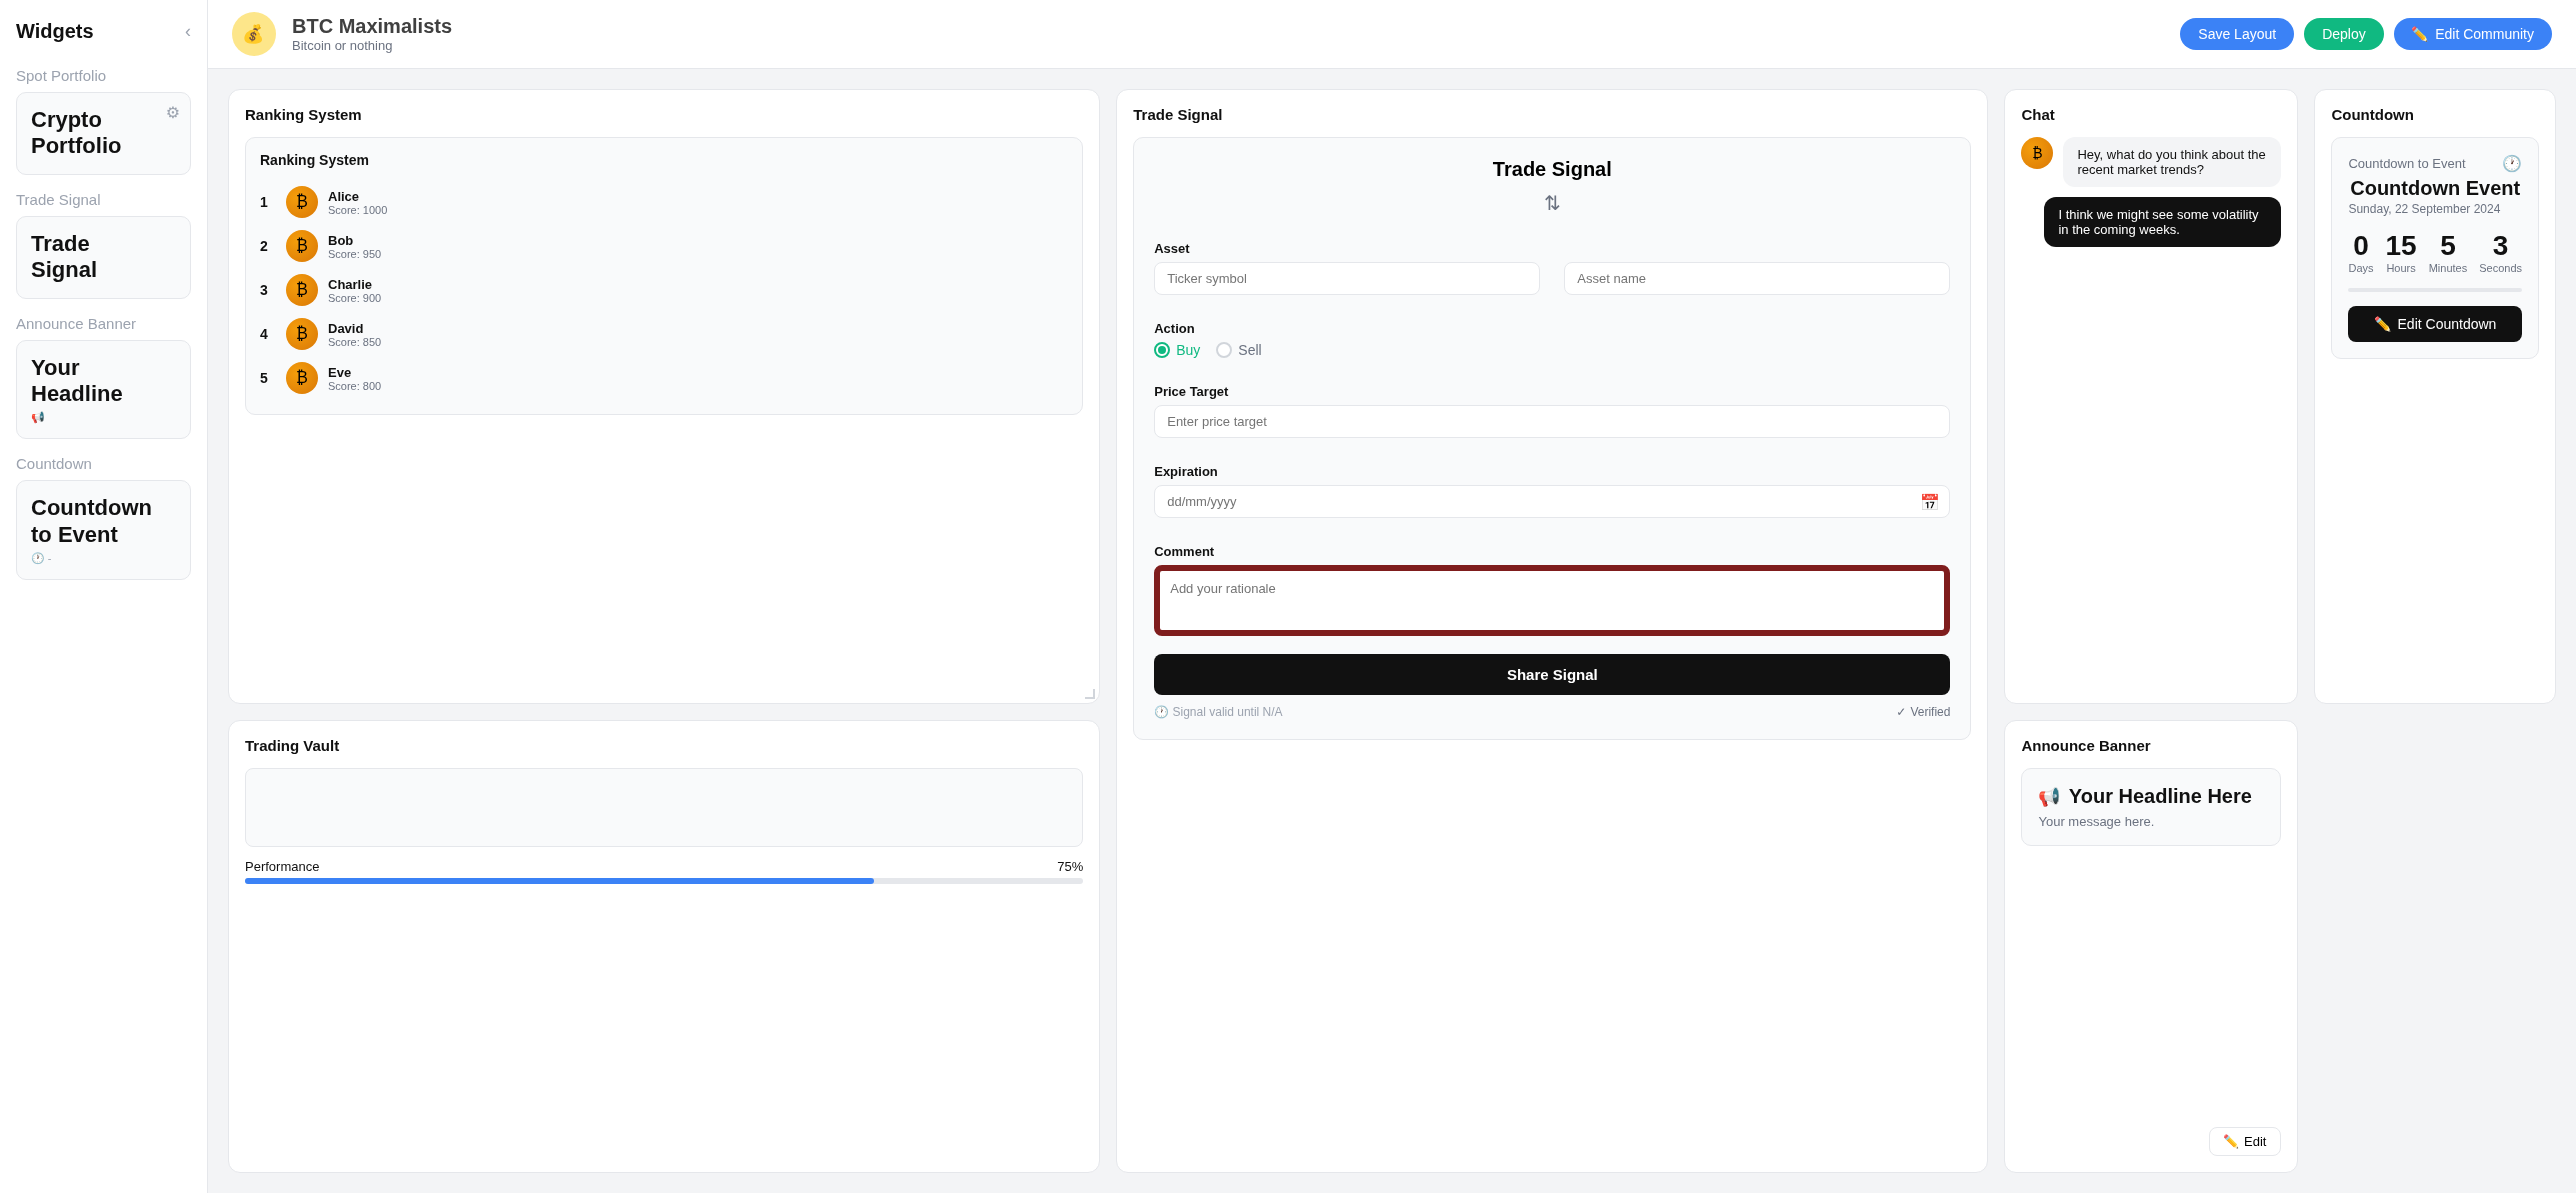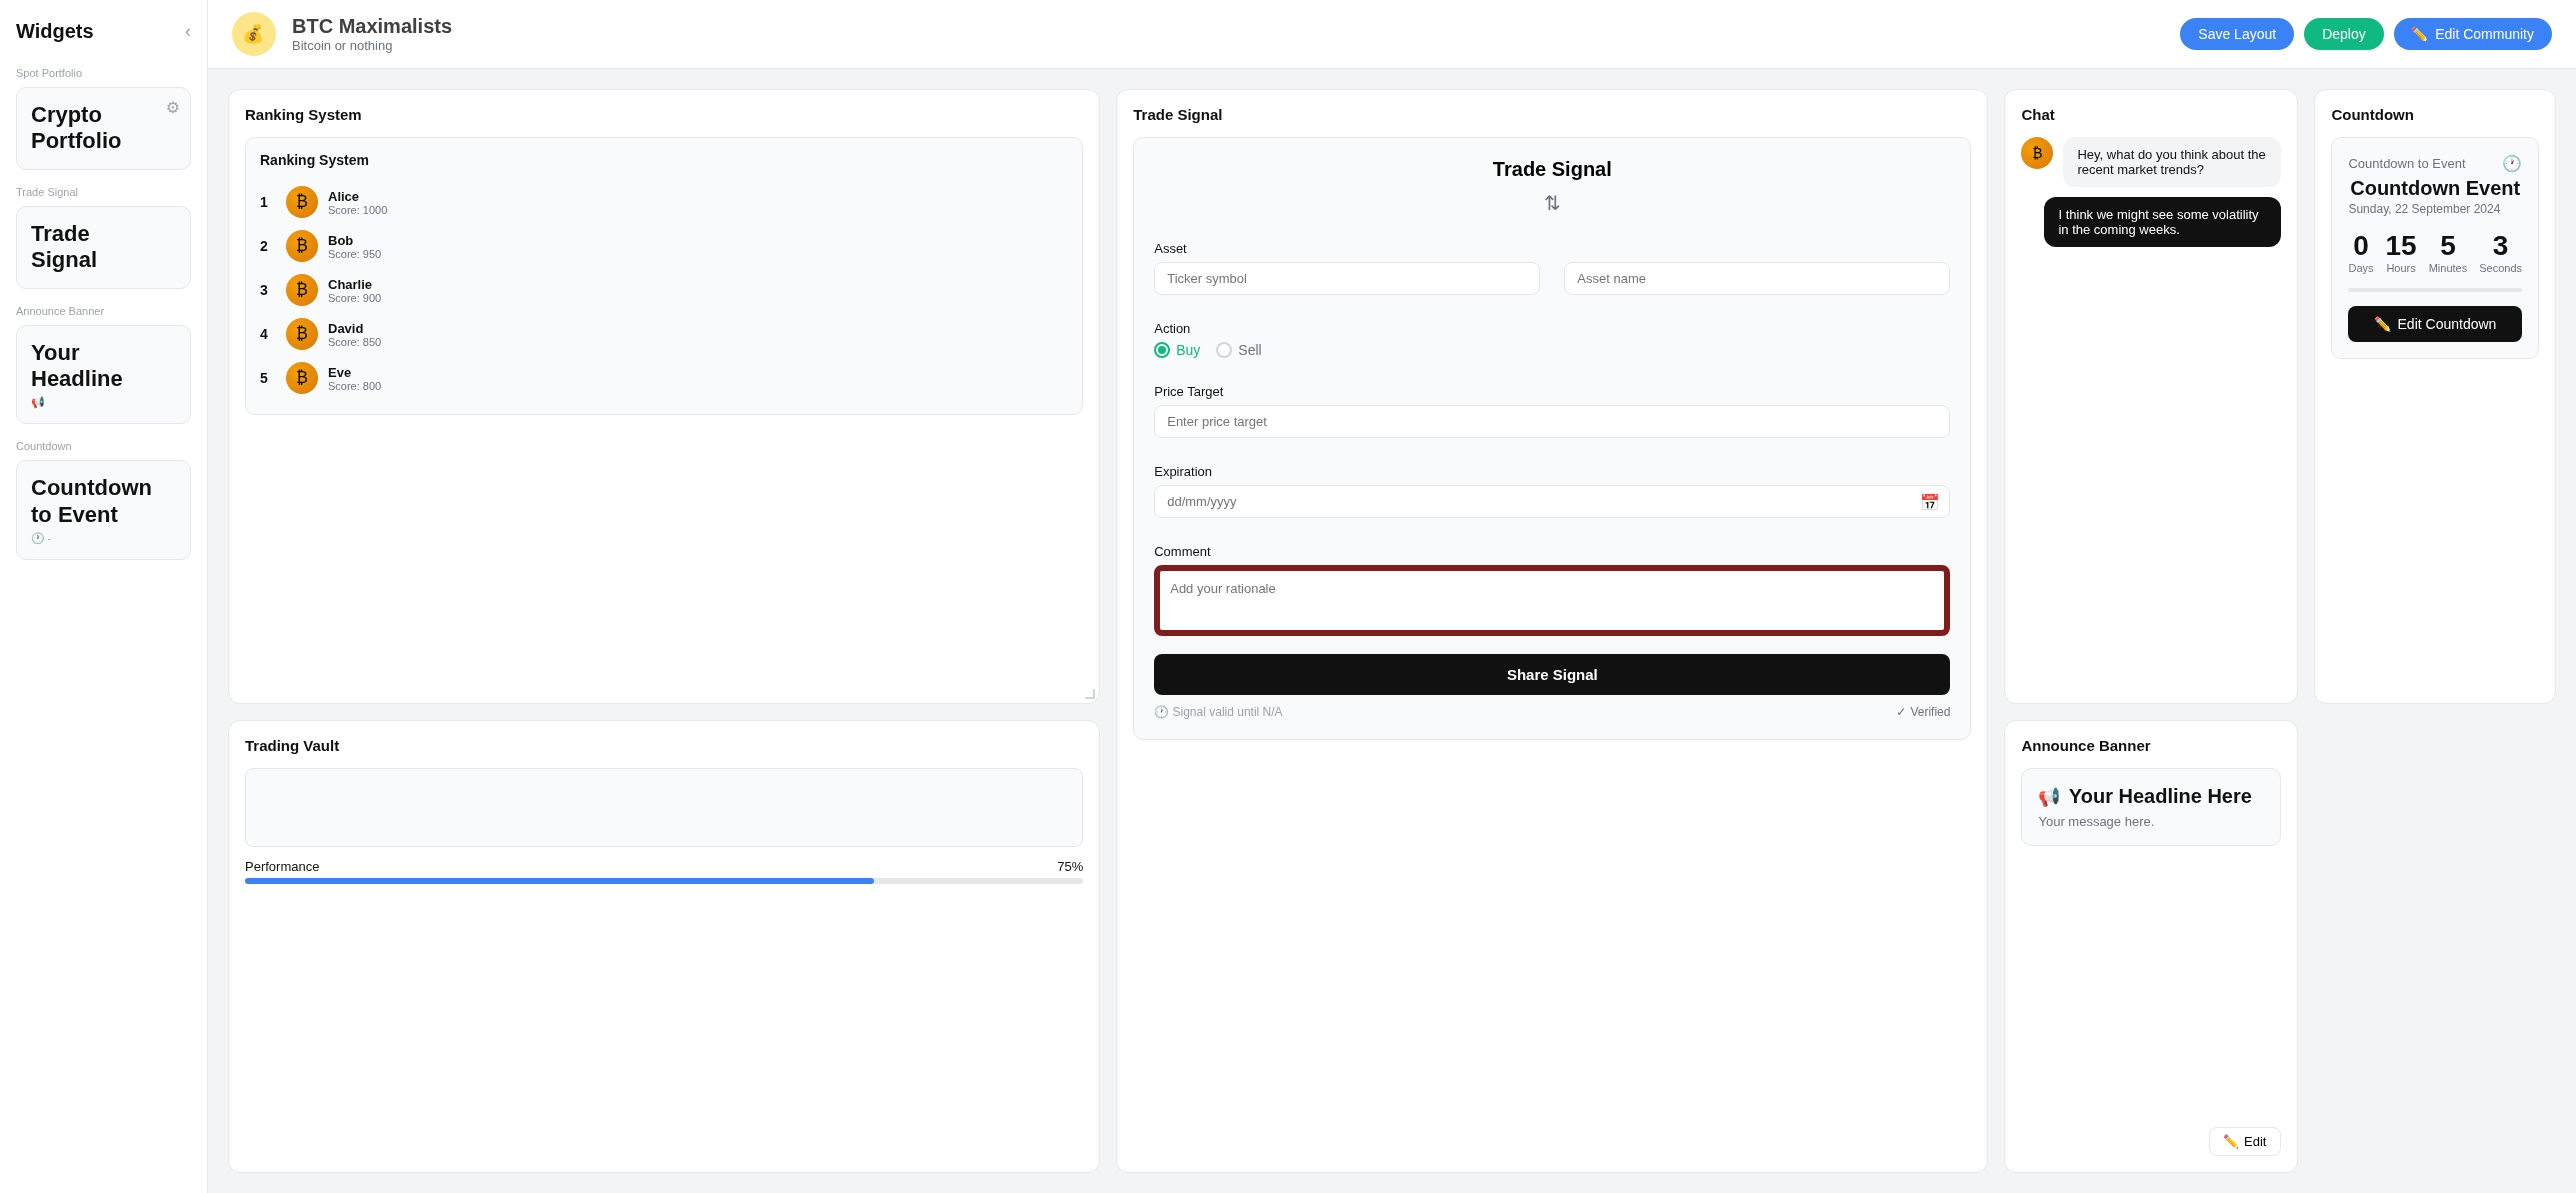--- a/index.html
+++ b/index.html
@@ -17,21 +17,21 @@
     .sidebar-header {
       display: flex;
       align-items: center;
       justify-content: space-between;
       margin-bottom: 24px;
     }
     .sidebar-title { font-size: 20px; font-weight: 700; color: #111; }
     .sidebar-collapse { color: #9ca3af; cursor: pointer; font-size: 18px; }
 
     .sidebar-section-label {
-      font-size: 11px;
+      font-size: 15px;
       color: #9ca3af;
       text-transform: none;
       margin-bottom: 8px;
       margin-top: 16px;
     }
     .sidebar-widget-card {
       background: #f9fafb;
       border: 1px solid #e5e7eb;
       border-radius: 10px;
       padding: 14px 14px;
@@ -146,21 +146,21 @@
     
     .trade-panel { grid-column: 2; grid-row: 1 / 3; }
     .trade-inner {
       background: #f9fafb;
       border: 1px solid #e5e7eb;
       border-radius: 10px;
       padding: 20px;
     }
     .trade-inner-title { font-size: 20px; font-weight: 700; text-align: center; margin-bottom: 10px; }
     .trade-arrows { text-align: center; font-size: 20px; color: #6b7280; margin-bottom: 16px; }
-    .trade-label { font-size: 13px; font-weight: 400; color: #111; margin-bottom: 6px; margin-top: 26px; }
+    .trade-label { font-size: 13px; font-weight: 700; color: #111; margin-bottom: 6px; margin-top: 26px; }
     .trade-input-row { display: flex; gap: 24px; border-radius: 10px; }
     .trade-input {
       border: 1px solid #e5e7eb;
       border-radius: 8px;
       padding: 8px 12px;
       font-size: 13px;
       color: #9ca3af;
       background: #fff;
       width: 100%;
     }

